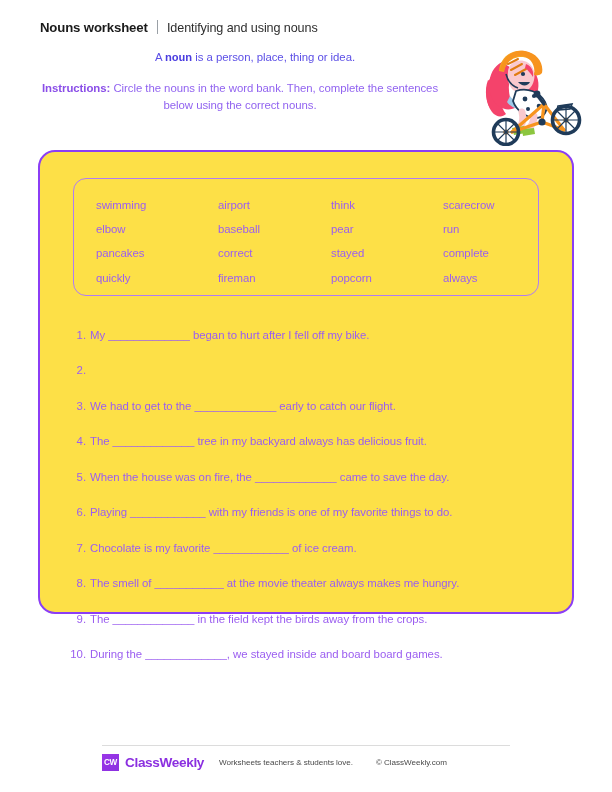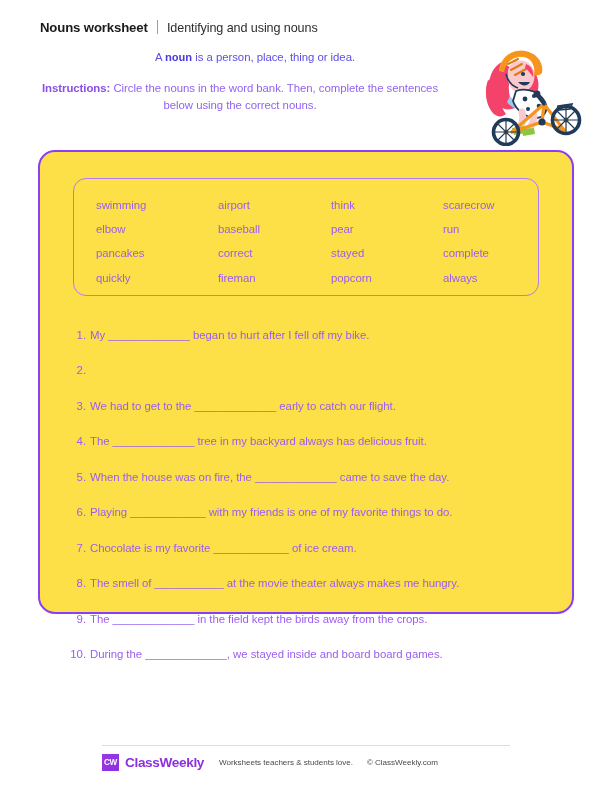--- a/index.html
+++ b/index.html
@@ -197,21 +197,21 @@
     letter-spacing: -0.35px;
   }
   .footer-tag {
     margin-left: 15px;
     font-size: 8.1px;
     color: #4a4a4a;
     letter-spacing: -0.05px;
     text-align: center;
   }
   .footer-copy {
-    margin-left: 14px;
+    margin-left: 23px;
     font-size: 8.1px;
     color: #4a4a4a;
     letter-spacing: -0.05px;
   }
 </style>
 </head>
 <body>
 
 <div class="page">
 

